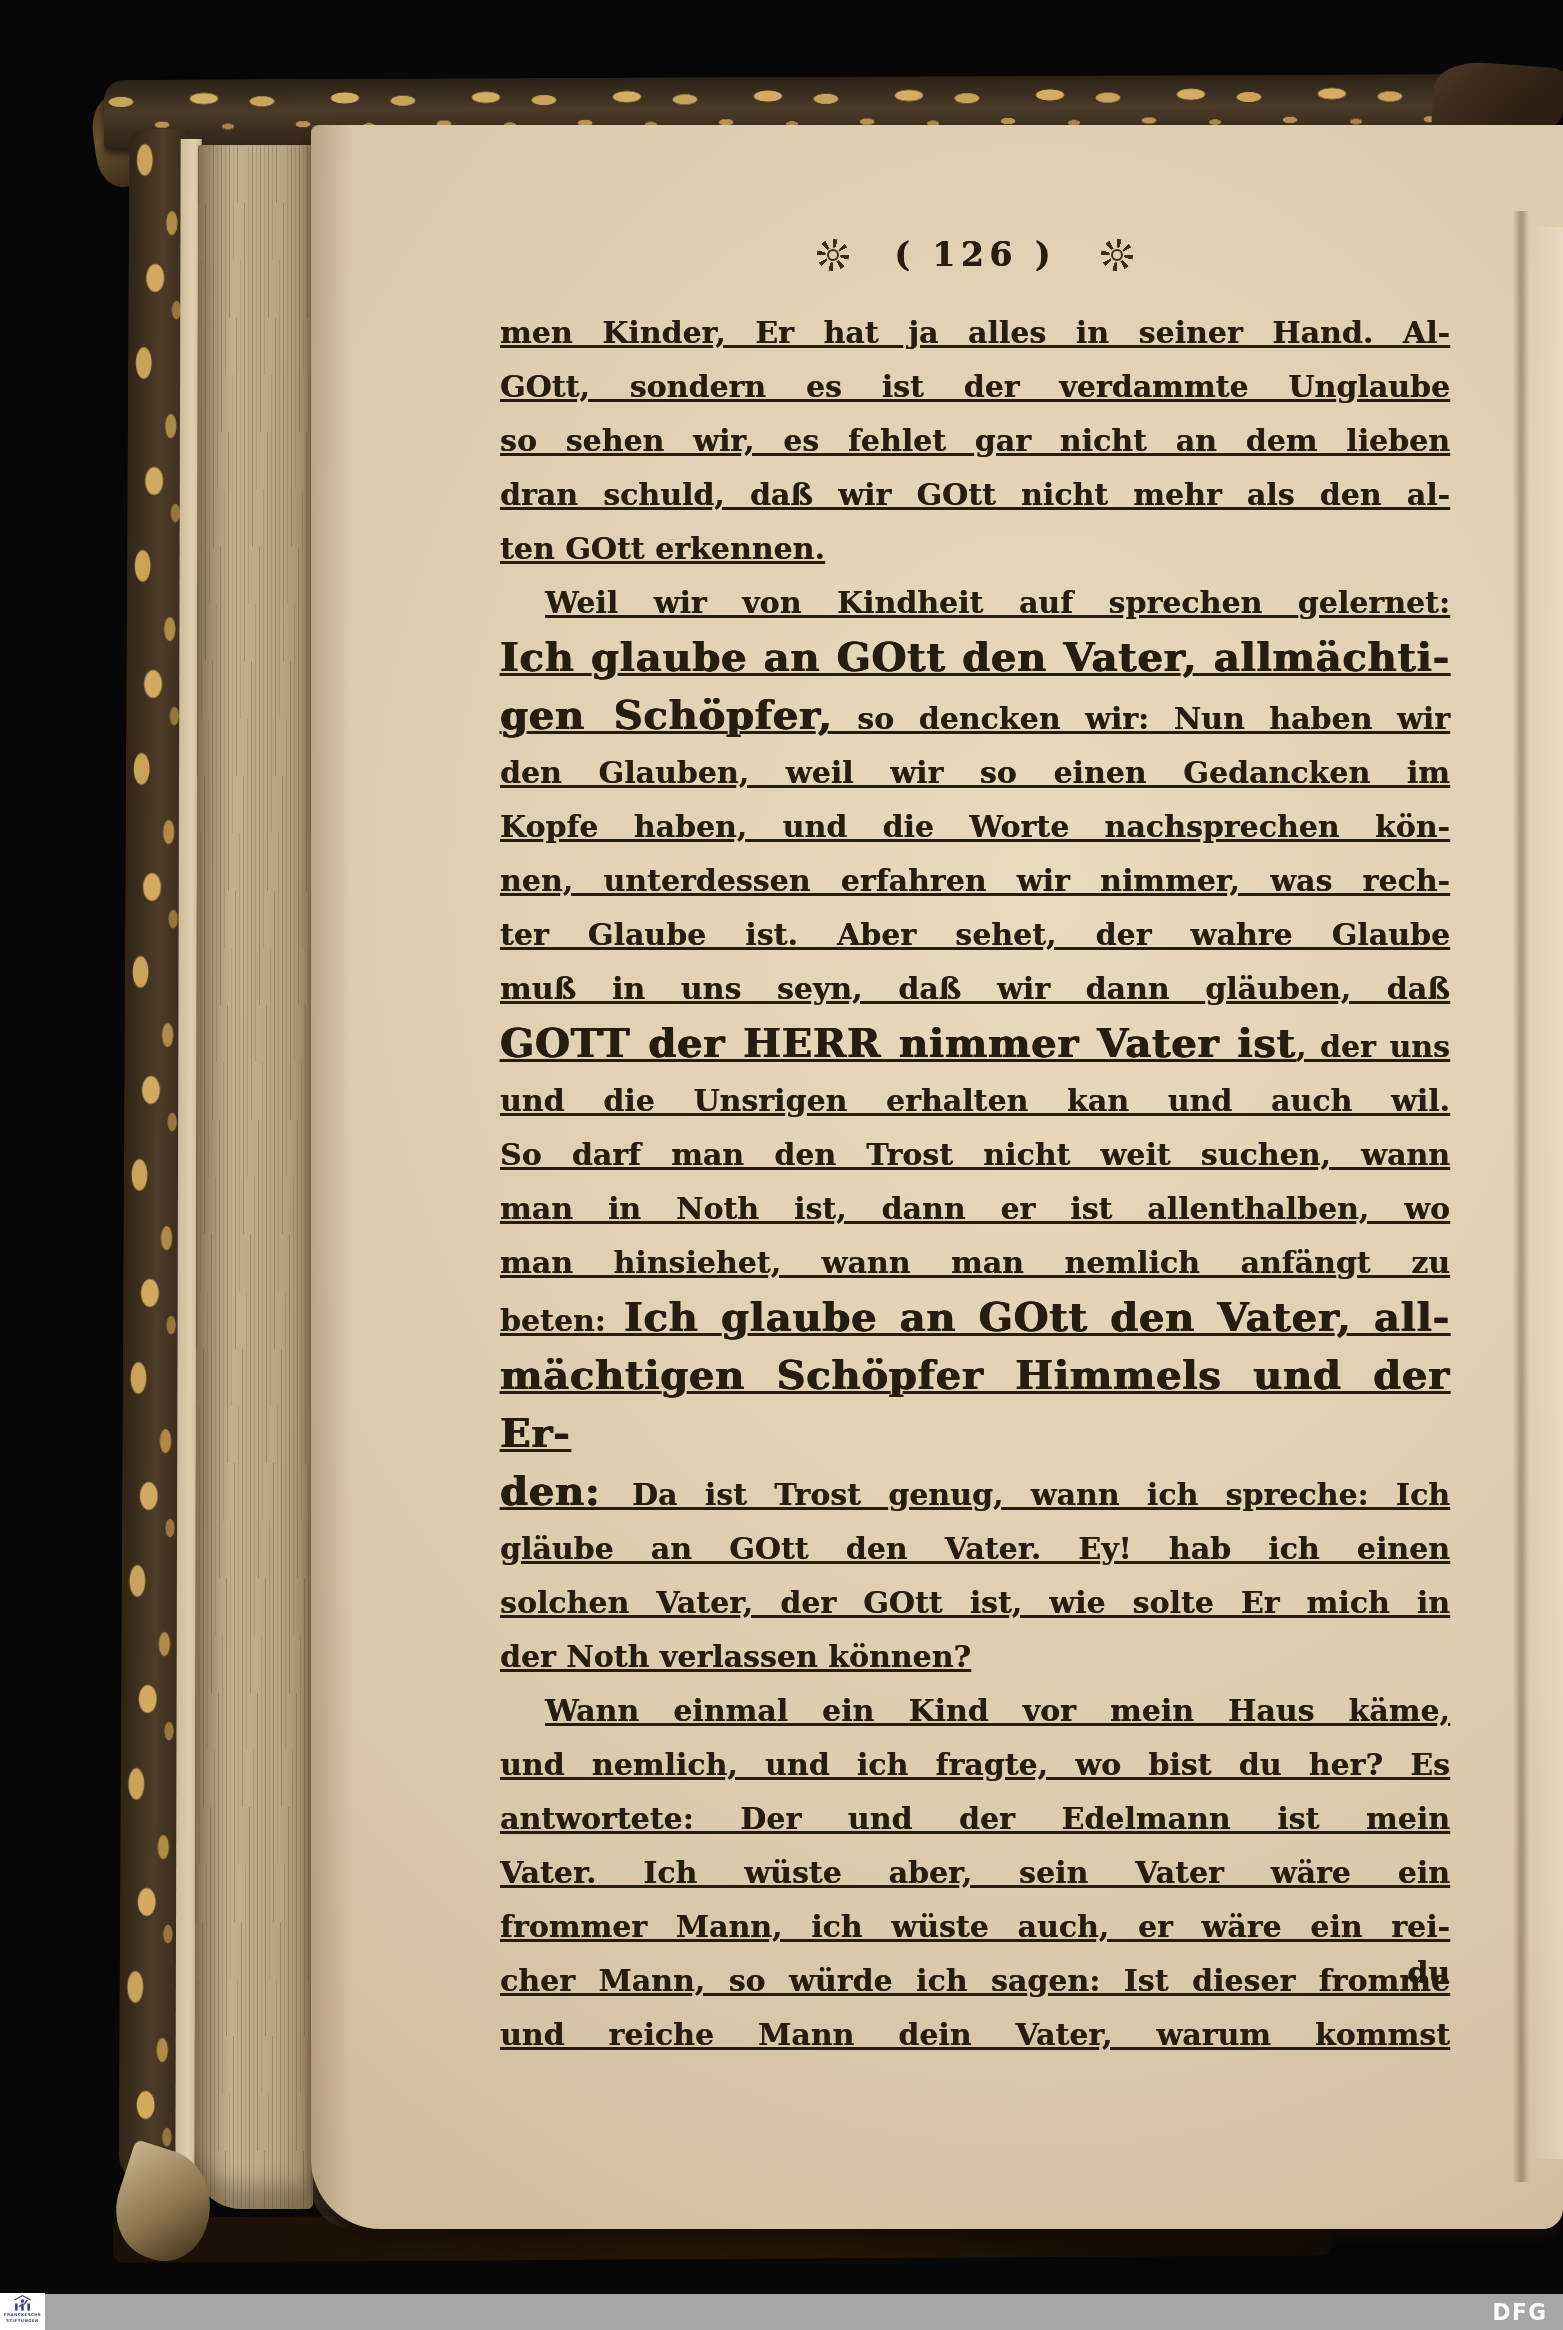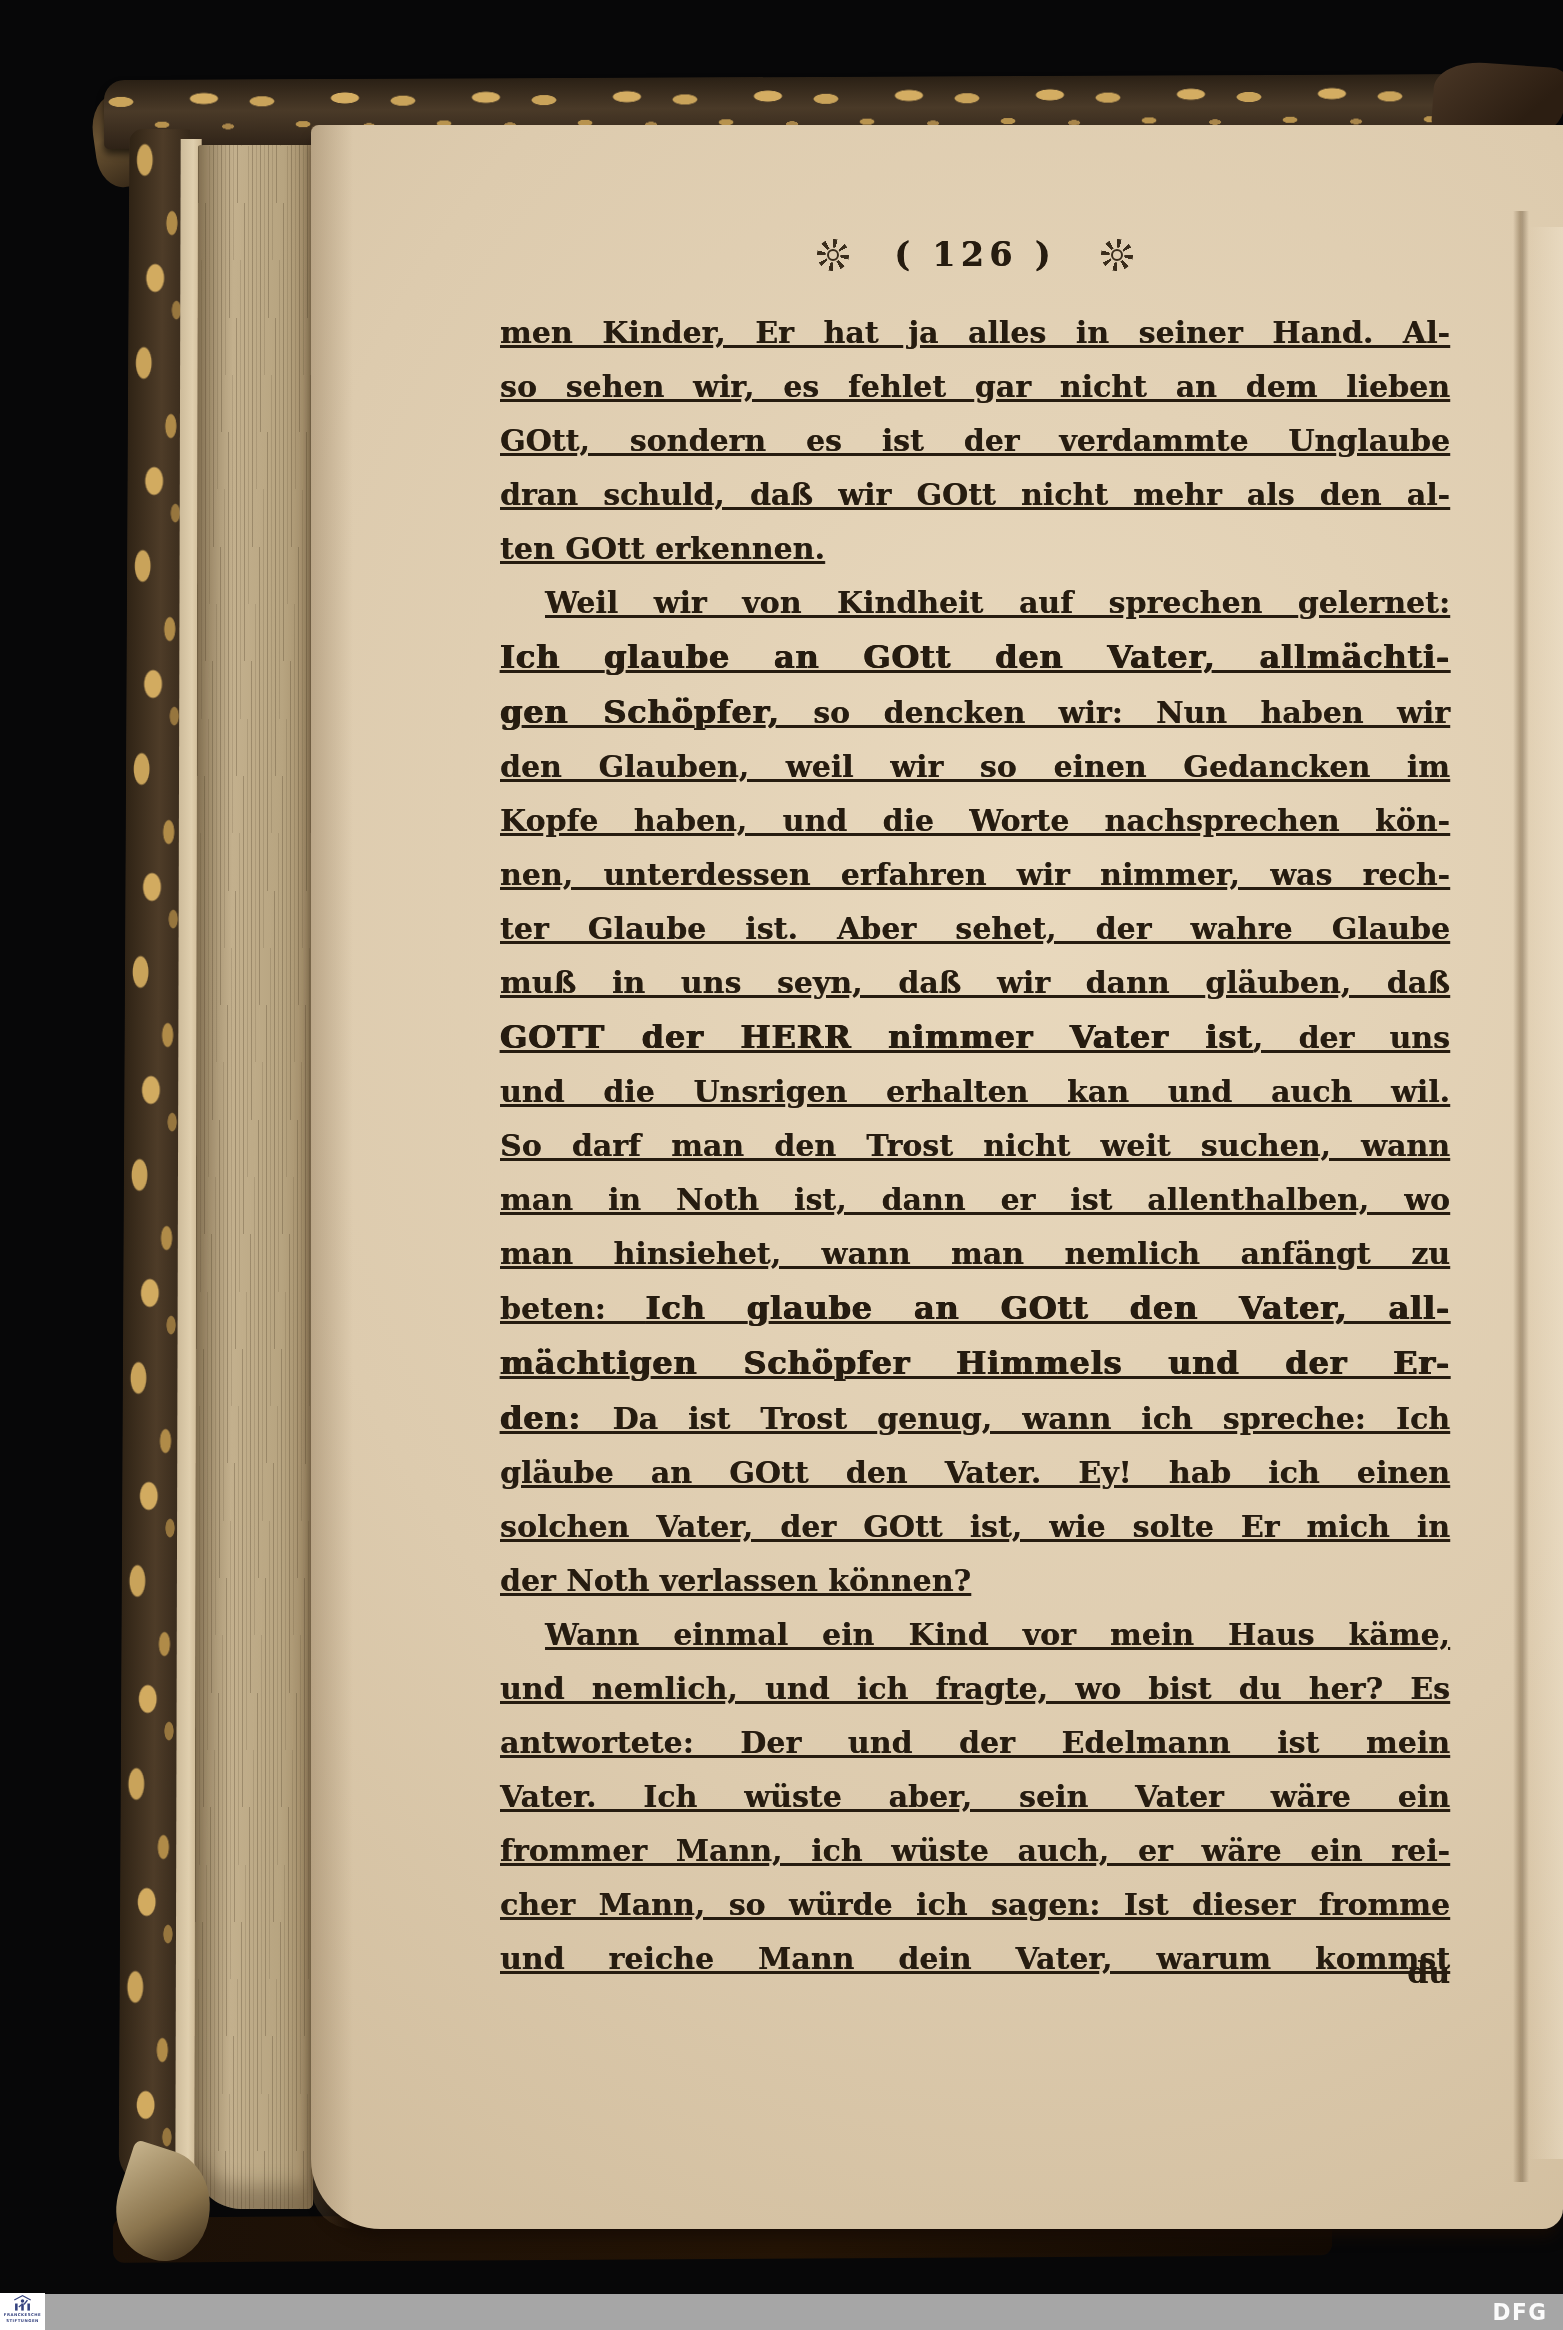--- a/index.html
+++ b/index.html
@@ -72,21 +72,21 @@
             mask:radial-gradient(circle,transparent 0 7px,#000 7.8px 15.6px,transparent 16.4px);}
   .fleuron::after{content:"";position:absolute;inset:11px;border:2.7px solid #3a2d1c;border-radius:50%;}
   .page-number{font:700 33px/50px "DejaVu Serif",serif;letter-spacing:5.5px;
     text-shadow:0.5px 0 0 currentColor;}
 
   .text-block{position:absolute;left:189px;top:181px;width:950px;color:var(--ink,#261c10);}
   .line{font:700 30px/54px "DejaVu Serif",serif;text-align:justify;text-align-last:justify;
     text-shadow:0.3px 0 0 rgba(38,28,16,.75);white-space:normal;text-decoration:underline;}
   .line.left{text-align-last:left;}
   .line.indent{text-indent:45px;}
-  .em{font-size:32px;letter-spacing:0.8px;
+  .em{font-size:40px;letter-spacing:0.8px;
     text-shadow:0.7px 0 0 currentColor,-0.4px 0 0 currentColor;}
   .catchword{position:absolute;left:189px;top:1823px;width:950px;text-align:right;
     font:700 30px/50px "DejaVu Serif",serif;color:var(--ink,#261c10);
     text-shadow:0.4px 0 0 currentColor;}
 
   
   .footer-strip{position:absolute;left:0;top:2294px;width:1563px;height:36px;
     background:var(--footer-strip,#a6a6a6);}
   .stamp-box{position:absolute;left:0;top:2293px;width:45px;height:38px;background:#ffffff;
     display:flex;flex-direction:column;align-items:center;justify-content:flex-start;
@@ -117,22 +117,22 @@
     <div class="recto-sliver"></div>
 
     <div class="headline">
       <span class="fleuron"></span>
       <span class="page-number">( 126 )</span>
       <span class="fleuron"></span>
     </div>
 
     <div class="text-block">
         <div class="line"><span class="seg">men Kinder, Er hat ja alles in seiner Hand. Al-</span></div>
+        <div class="line"><span class="seg">GOtt, sondern es ist der verdammte Unglaube</span></div>
         <div class="line"><span class="seg">so sehen wir, es fehlet gar nicht an dem lieben</span></div>
-        <div class="line"><span class="seg">GOtt, sondern es ist der verdammte Unglaube</span></div>
         <div class="line"><span class="seg">dran schuld, daß wir GOtt nicht mehr als den al-</span></div>
         <div class="line left"><span class="seg">ten GOtt erkennen.</span></div>
         <div class="line indent"><span class="seg">Weil wir von Kindheit auf sprechen gelernet:</span></div>
         <div class="line"><span class="em">Ich glaube an GOtt den Vater, allmächti-</span></div>
         <div class="line"><span class="em">gen Schöpfer,</span><span class="seg"> so dencken wir: Nun haben wir</span></div>
         <div class="line"><span class="seg">den Glauben, weil wir so einen Gedancken im</span></div>
         <div class="line"><span class="seg">Kopfe haben, und die Worte nachsprechen kön-</span></div>
         <div class="line"><span class="seg">nen, unterdessen erfahren wir nimmer, was rech-</span></div>
         <div class="line"><span class="seg">ter Glaube ist. Aber sehet, der wahre Glaube</span></div>
         <div class="line"><span class="seg">muß in uns seyn, daß wir dann gläuben, daß</span></div>

